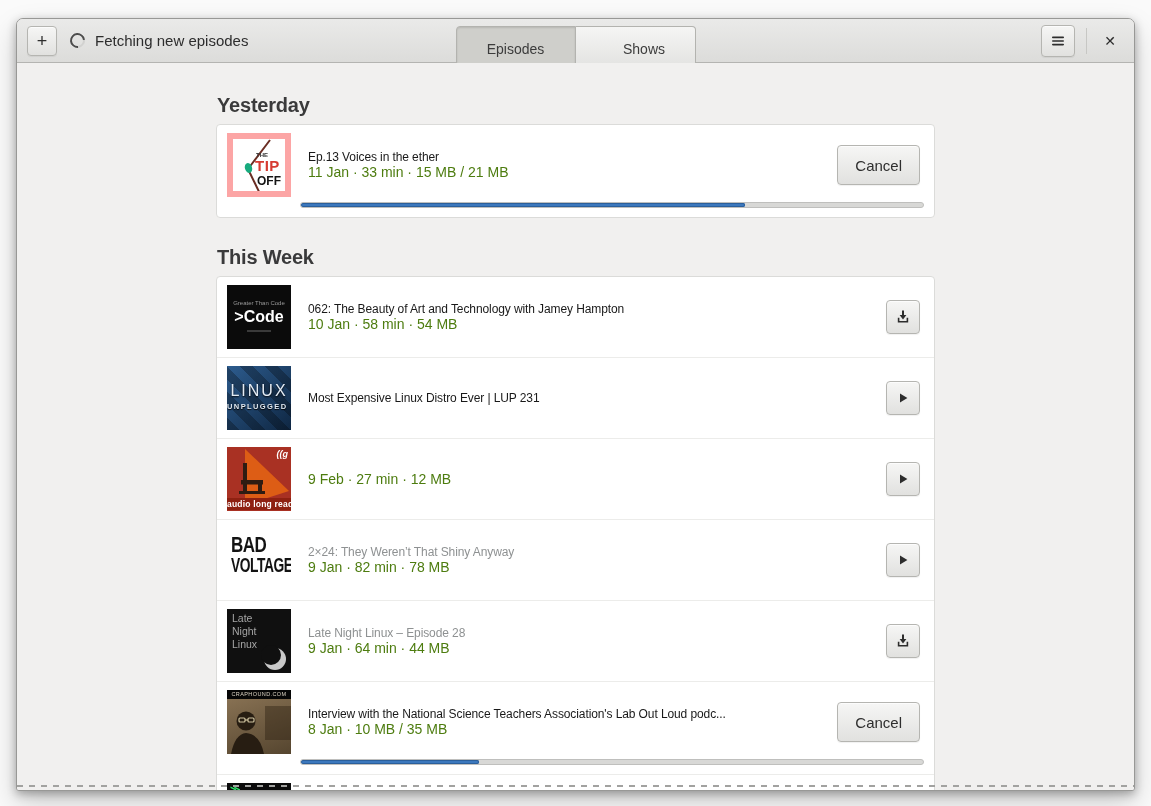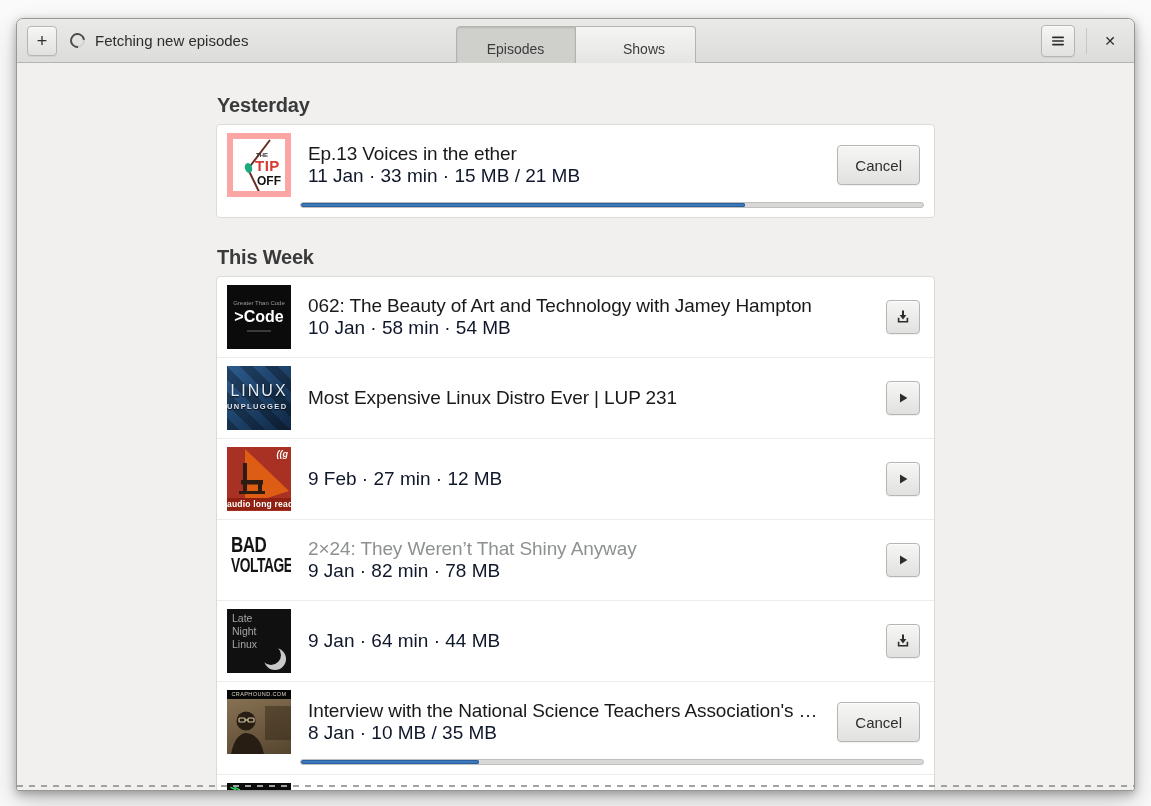--- a/index.html
+++ b/index.html
@@ -46,24 +46,24 @@
   .section-title.first{margin-top:30px;}
   .card{background:#fff;border:1px solid #dbdbd9;border-radius:4px;}
   .ep-row{position:relative;min-height:80px;display:flex;align-items:center;
     padding:8px 14px 8px 10px;}
   .ep-row + .ep-row{border-top:1px solid #ececea;}
   .ep-row.dl{padding-bottom:20px;min-height:84px;}
   .logo{width:64px;height:64px;flex:none;position:relative;overflow:hidden;}
   .logo .abs{position:absolute;left:0;top:0;}
   .logo span{position:absolute;white-space:nowrap;}
   .ep-main{margin-left:17px;min-width:0;flex:1;}
-  .ep-title{font-size:19px;color:#191919;white-space:nowrap;overflow:hidden;
+  .ep-title{font-size:12px;color:#191919;white-space:nowrap;overflow:hidden;
     text-overflow:ellipsis;letter-spacing:-.1px;}
   .ep-row.played .ep-title{color:#8e9192;}
-  .ep-meta{font-size:19px;color:#0f172a;}
+  .ep-meta{font-size:14px;color:#4d7c0f;}
   .actions{margin-left:12px;flex:none;}
   .icon-btn{width:34px;height:34px;}
   .icon-btn svg{display:block;}
   .text-btn{height:40px;padding:0 17px;font-size:15px;}
   .progress{position:absolute;left:83px;right:10px;bottom:9px;height:6px;
     background:#d8d8d6;border:1px solid #bfbfbd;border-radius:3px;overflow:hidden;}
   .progress-fill{height:100%;background:#3c78bd;border-radius:2px;
     box-shadow:inset 0 0 0 1px #2b5f9b;}
   .undershoot{position:absolute;left:0;right:0;bottom:3px;height:2px;z-index:6;
     background:repeating-linear-gradient(90deg,#a2a2a0 0 6px,transparent 6px 12px);}
@@ -272,20 +272,21 @@
           <div class="logo logo-lnl">
             <span class="lnl-1">Late</span>
             <span class="lnl-2">Night</span>
             <span class="lnl-3">Linux</span>
             <svg class="abs" width="64" height="64" viewBox="0 0 64 64">
               <circle cx="48" cy="50" r="11" fill="#c9c9c9"></circle>
               <circle cx="44" cy="46" r="10" fill="#101010"></circle>
             </svg>
           </div>
           <div class="ep-main">
+            <div class="ep-title">Late Night Linux – Episode 28</div>
             <div class="ep-meta">9 Jan · 64 min · 44 MB</div>
           </div>
           <div class="actions">
             <button class="hb-btn icon-btn">
               <svg width="16" height="16" viewBox="0 0 16 16">
                 <g fill="#2d2d2d">
                   <rect x="7" y="1.5" width="2" height="5"></rect>
                   <path d="M4.6 6h6.8L8 10.4z"></path>
                   <path d="M2.8 8.8v4.7h10.4V8.8h-1.6v3.1H4.4V8.8z"></path>
                 </g>

